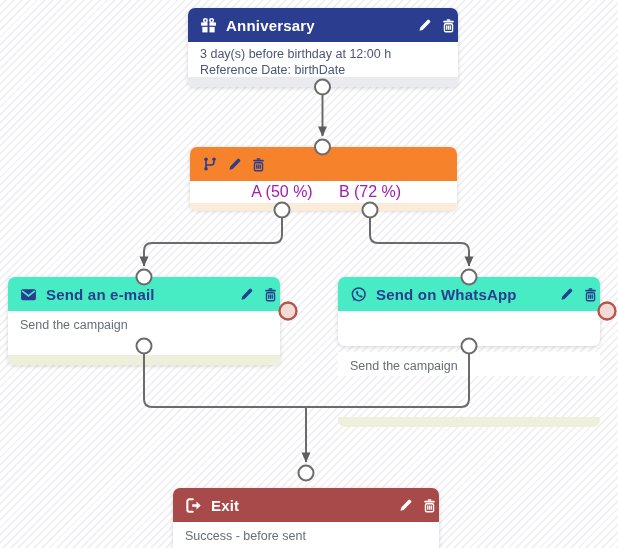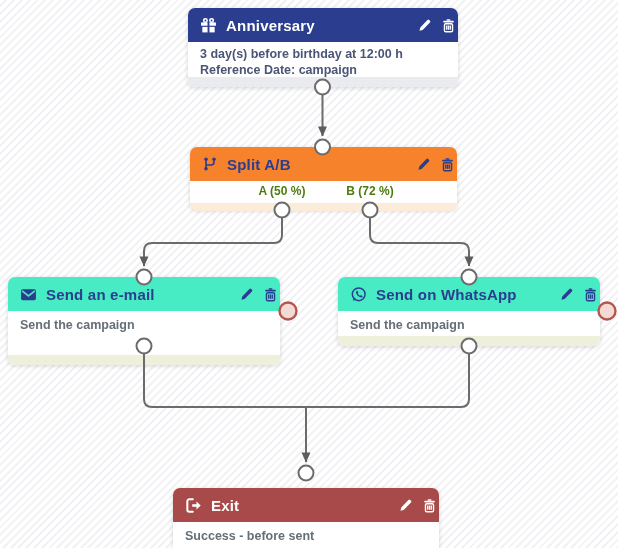--- a/index.html
+++ b/index.html
@@ -34,39 +34,39 @@
     white-space:nowrap; flex:1 1 auto;
   }
   .node .hdr .actions { display:flex; align-items:center; gap:9px; }
   .node .hdr button {
     background:none; border:none; color:inherit; cursor:pointer;
     display:flex; align-items:center; padding:0;
   }
   .node .body {
     background:#fff; flex:1 1 auto; position:relative;
     font-size:12.5px; color:#666e76; line-height:1.3;
-    padding:4px 12px 18px 12px; overflow:hidden;font-weight:bold;
+    padding:4px 12px 18px 12px; overflow:hidden;
   }
   .node .strip {
     flex:0 0 10px; height:10px;
     background: var(--strip);
     border-radius:0 0 7px 7px;
   }
   .node-anniversary { left:188px; top:8px;  width:270px; height:79px; }
   .node-anniversary .body { color:#4a5676; }
   .node-split       { left:190px; top:147px; width:267px; height:63px; }
   .node-split .strip { flex-basis:8px; height:8px; }
   .node-email       { left:8px;   top:277px; width:272px; height:88px; }
-  .node-whatsapp    { left:338px; top:277px; width:262px; height:69px; }
+  .node-whatsapp    { left:338px; top:277px; width:262px; height:69px;gap:41px; }
   .node-exit        { left:173px; top:473px; width:266px; height:70px;margin-top:15px; }
   .node-email .body, .node-whatsapp .body, .node-exit .body { padding-top:6px; }
 
   .split-body { padding:0; }
   .split-body .branch { position:absolute; top:50%; transform:translate(-50%,-50%);
-    font-size:12px; color:#4d7c0f; white-space:nowrap; }
+    font-size:16px; color:#a21caf; white-space:nowrap; }
   .split-body .branch-a { left:92px; }
   .split-body .branch-b { left:180px; }
 
   
   svg.overlay { position:absolute; left:0; top:0; pointer-events:none; }
   .edge { stroke:#6b6b6b; stroke-width:2; fill:none; }
   .dot  { fill:#ffffff; stroke:#6b6b6b; stroke-width:2; }
   .dot-error { fill:#f4dad4; stroke:#b3564d; stroke-width:2.4; }
 </style>
 </head>
@@ -98,36 +98,35 @@
             <rect x="5.9" y="1.3" width="4.2" height="1.7" rx="0.85" fill="currentColor"></rect>
             <rect x="2.3" y="2.9" width="11.4" height="1.8" rx="0.9" fill="currentColor"></rect>
             <rect x="3.7" y="6.1" width="8.6" height="8.5" rx="1.4" fill="none" stroke="currentColor" stroke-width="1.5"></rect>
             <path d="M6.1 8.1v4.4M8 8.1v4.4M9.9 8.1v4.4" stroke="currentColor" stroke-width="1.4" fill="none"></path>
           </svg>
         </button>
       </span>
     </div>
     <div class="body">
       <div>3 day(s) before birthday at 12:00 h</div>
-      <div>Reference Date: campaign</div>
+      <div>Reference Date: birthDate</div>
     </div>
     <div class="strip"></div>
   </div>
 
   <div class="node node-split" style="--hdr: #f6822b; --hdr-text: #2b3d8f; --strip: #fbecd9;">
     <div class="hdr">
       <span class="ticon">
         <svg width="16" height="16" viewBox="0 0 16 16">
           <circle cx="4" cy="3.2" r="1.8" fill="currentColor"></circle>
           <circle cx="12" cy="3.2" r="1.8" fill="currentColor"></circle>
           <circle cx="4" cy="12.8" r="1.8" fill="currentColor"></circle>
           <path d="M4 4.5V12.8 M12 4.5V6a3 3 0 0 1-3 3H4" fill="none" stroke="currentColor" stroke-width="1.6"></path>
         </svg>
       </span>
-      <span class="title">Split A/B</span>
       <span class="actions">
         <button>
           <svg width="15" height="15" viewBox="0 0 16 16">
               <path d="M11.1 2.2a1.4 1.4 0 0 1 2 0l.7.7a1.4 1.4 0 0 1 0 2L6 12.7l-3.4.9.9-3.4z" fill="currentColor"></path>
             </svg>
         </button>
         <button>
           <svg width="15" height="15" viewBox="0 0 16 16">
             <rect x="5.9" y="1.3" width="4.2" height="1.7" rx="0.85" fill="currentColor"></rect>
             <rect x="2.3" y="2.9" width="11.4" height="1.8" rx="0.9" fill="currentColor"></rect>

